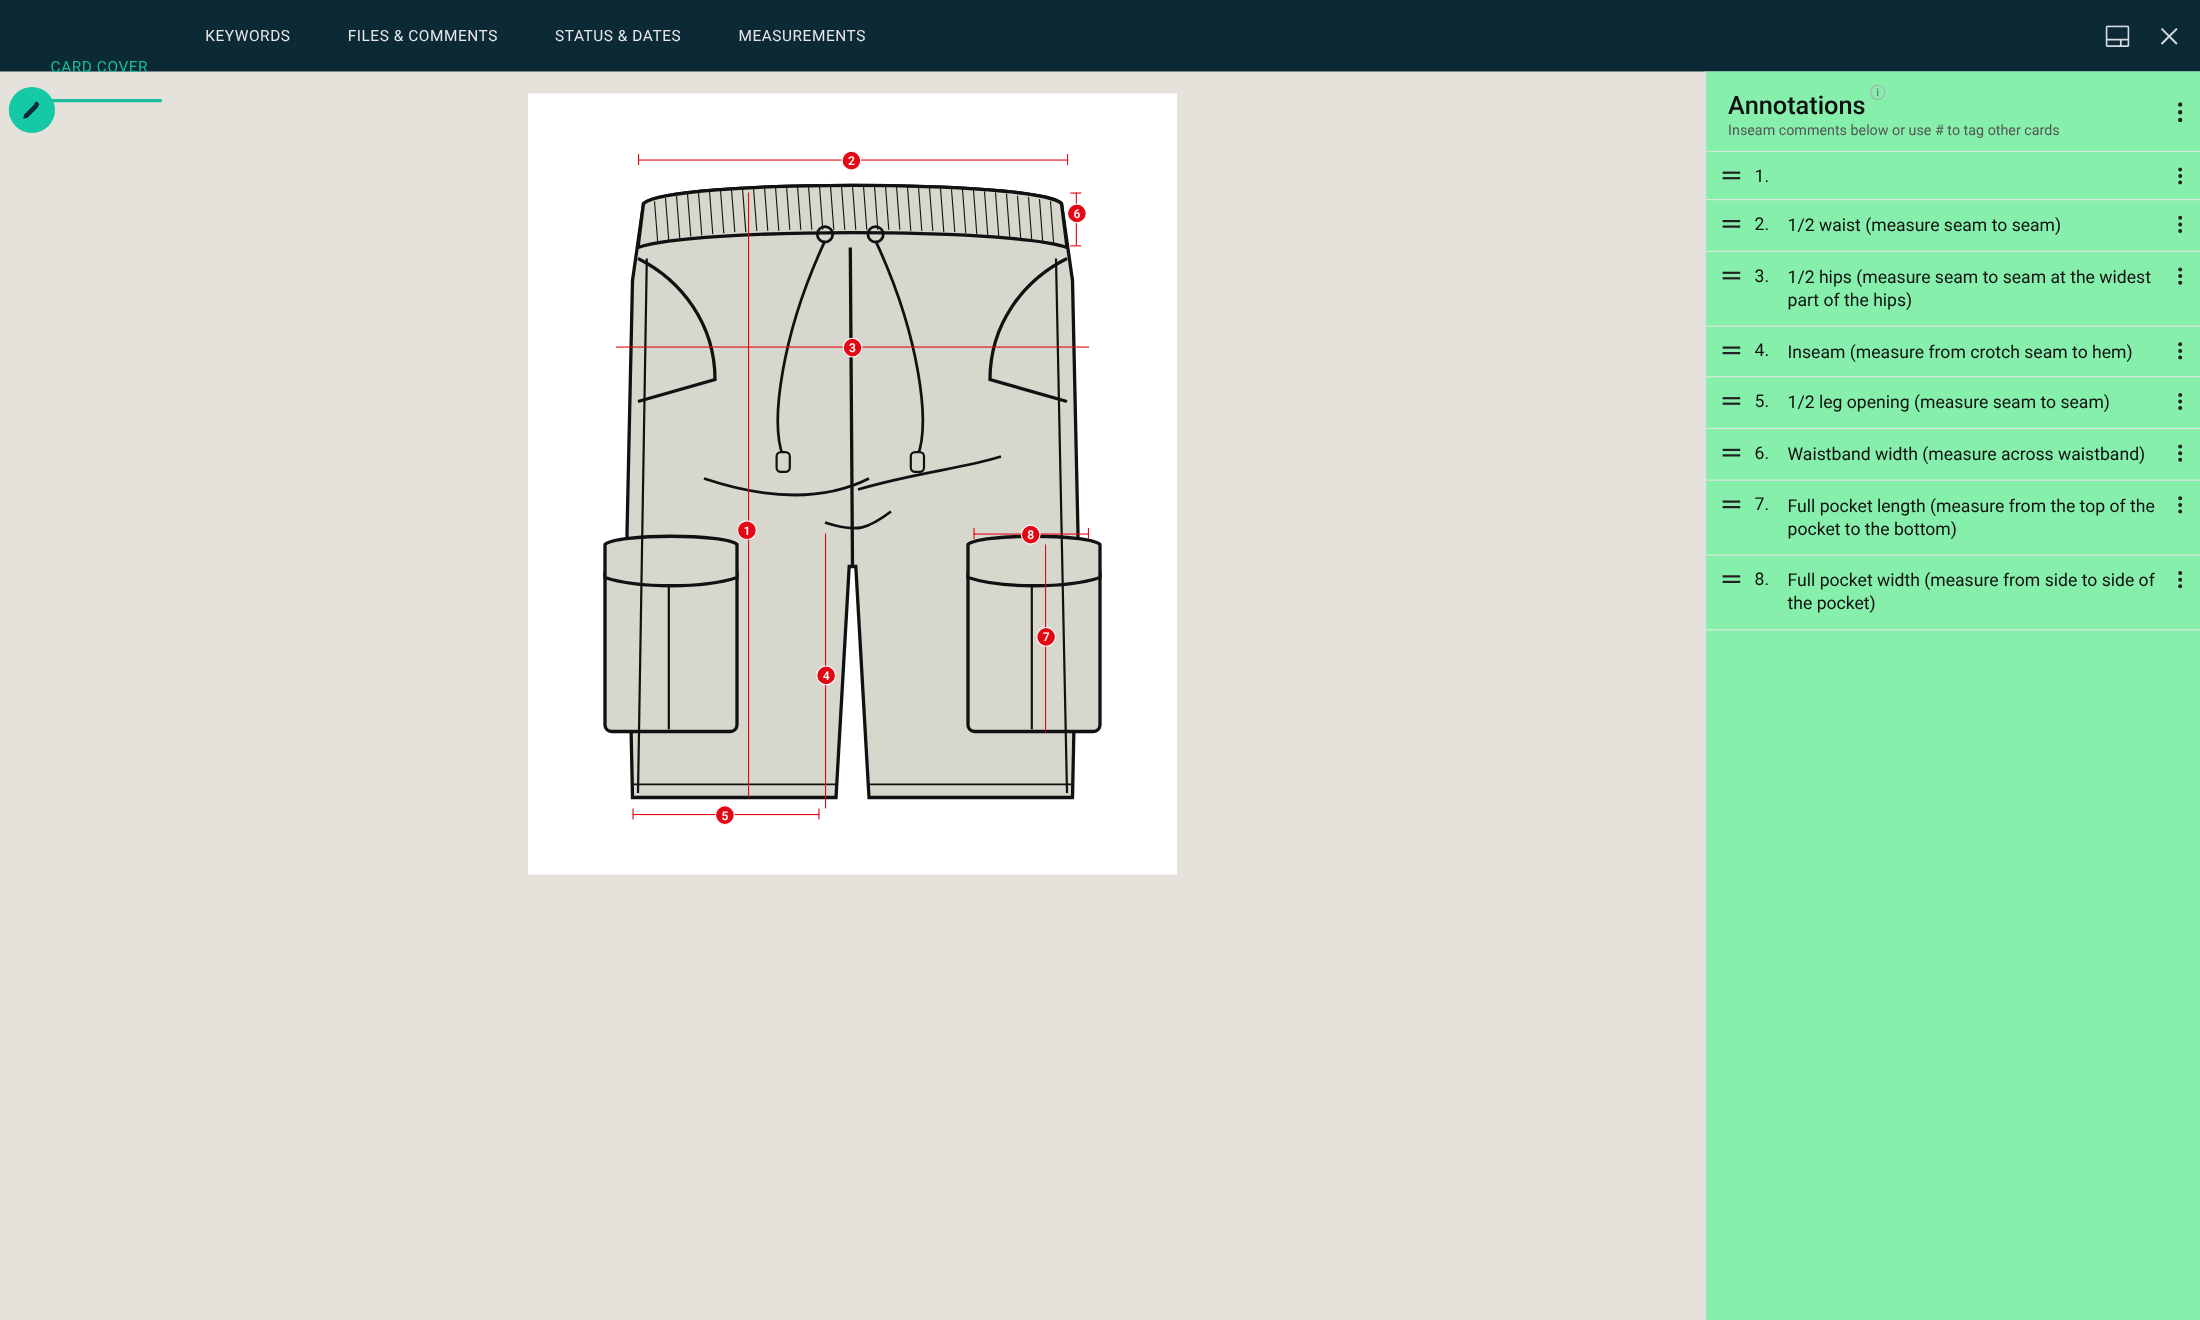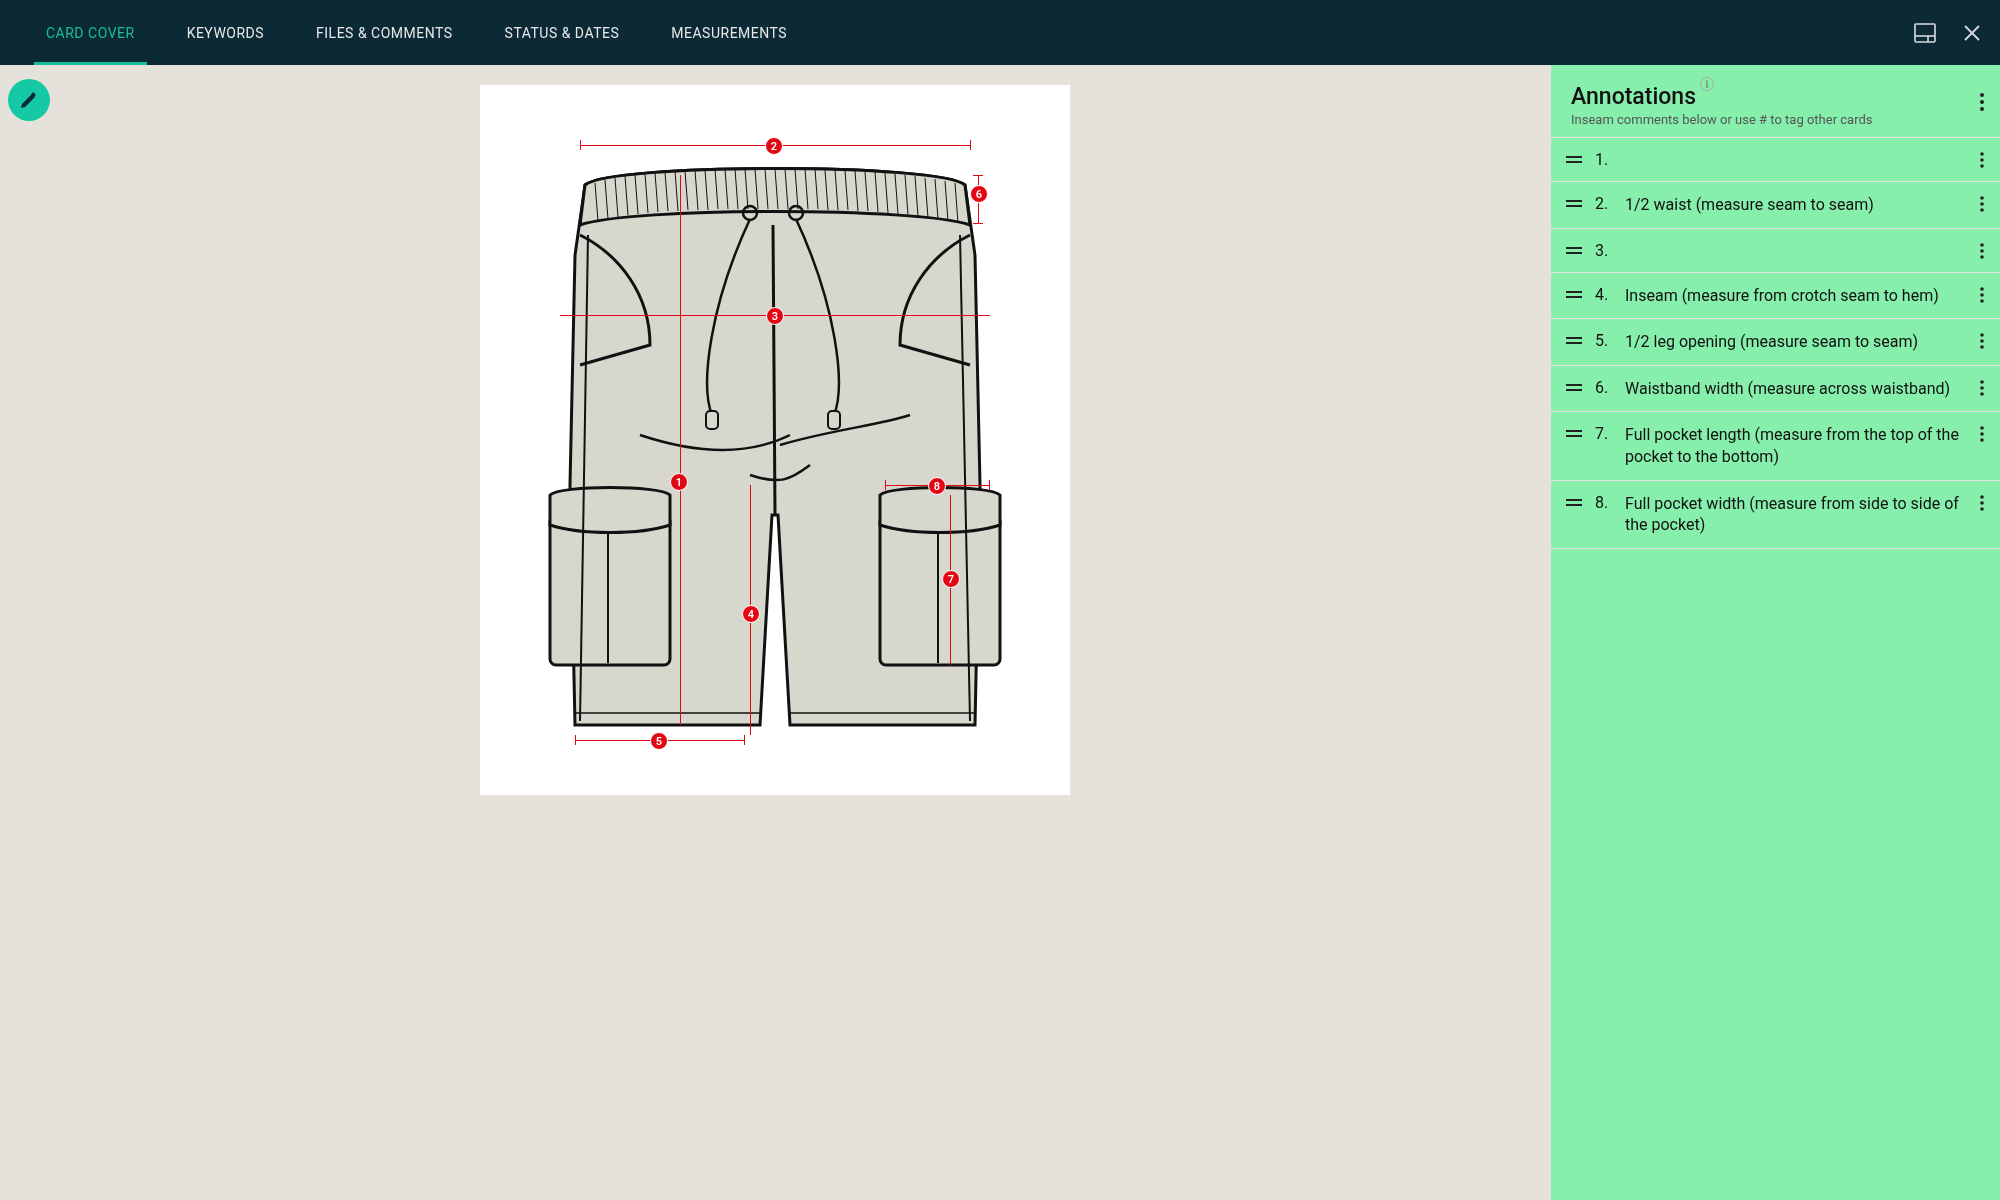--- a/index.html
+++ b/index.html
@@ -19,21 +19,21 @@
     color: #e8e8e8;
     font-size: 14px;
     letter-spacing: 0.5px;
     padding: 0 26px;
     display: flex;
     align-items: center;
     height: 100%;
     cursor: pointer;
     position: relative;
   }
-  .tab.active { color: #1abc9c; }
+  .tab.active { color: #1abc9c; margin-top: 28px; }
   .tab.active::after {
     content: "";
     position: absolute;
     left: 14px; right: 14px; bottom: 0;
     height: 3px;
     background: #1abc9c;
   }
   .header-right {
     position: absolute;
     right: 20px;
@@ -414,20 +414,21 @@
               <circle cx="2" cy="14" r="1.8" fill="#222"></circle>
             </svg>
           </div>
       </div>
       <div class="anno-item">
         <div class="drag-handle">
             <div class="bar"></div>
             <div class="bar"></div>
           </div>
         <div class="anno-num">3.</div>
+        <div class="anno-text">1/2 hips (measure seam to seam at the widest part of the hips)</div>
         <div class="dots">
             <svg class="dots-svg" width="4" height="16" viewBox="0 0 4 16">
               <circle cx="2" cy="2" r="1.8" fill="#222"></circle>
               <circle cx="2" cy="8" r="1.8" fill="#222"></circle>
               <circle cx="2" cy="14" r="1.8" fill="#222"></circle>
             </svg>
           </div>
       </div>
       <div class="anno-item">
         <div class="drag-handle">

